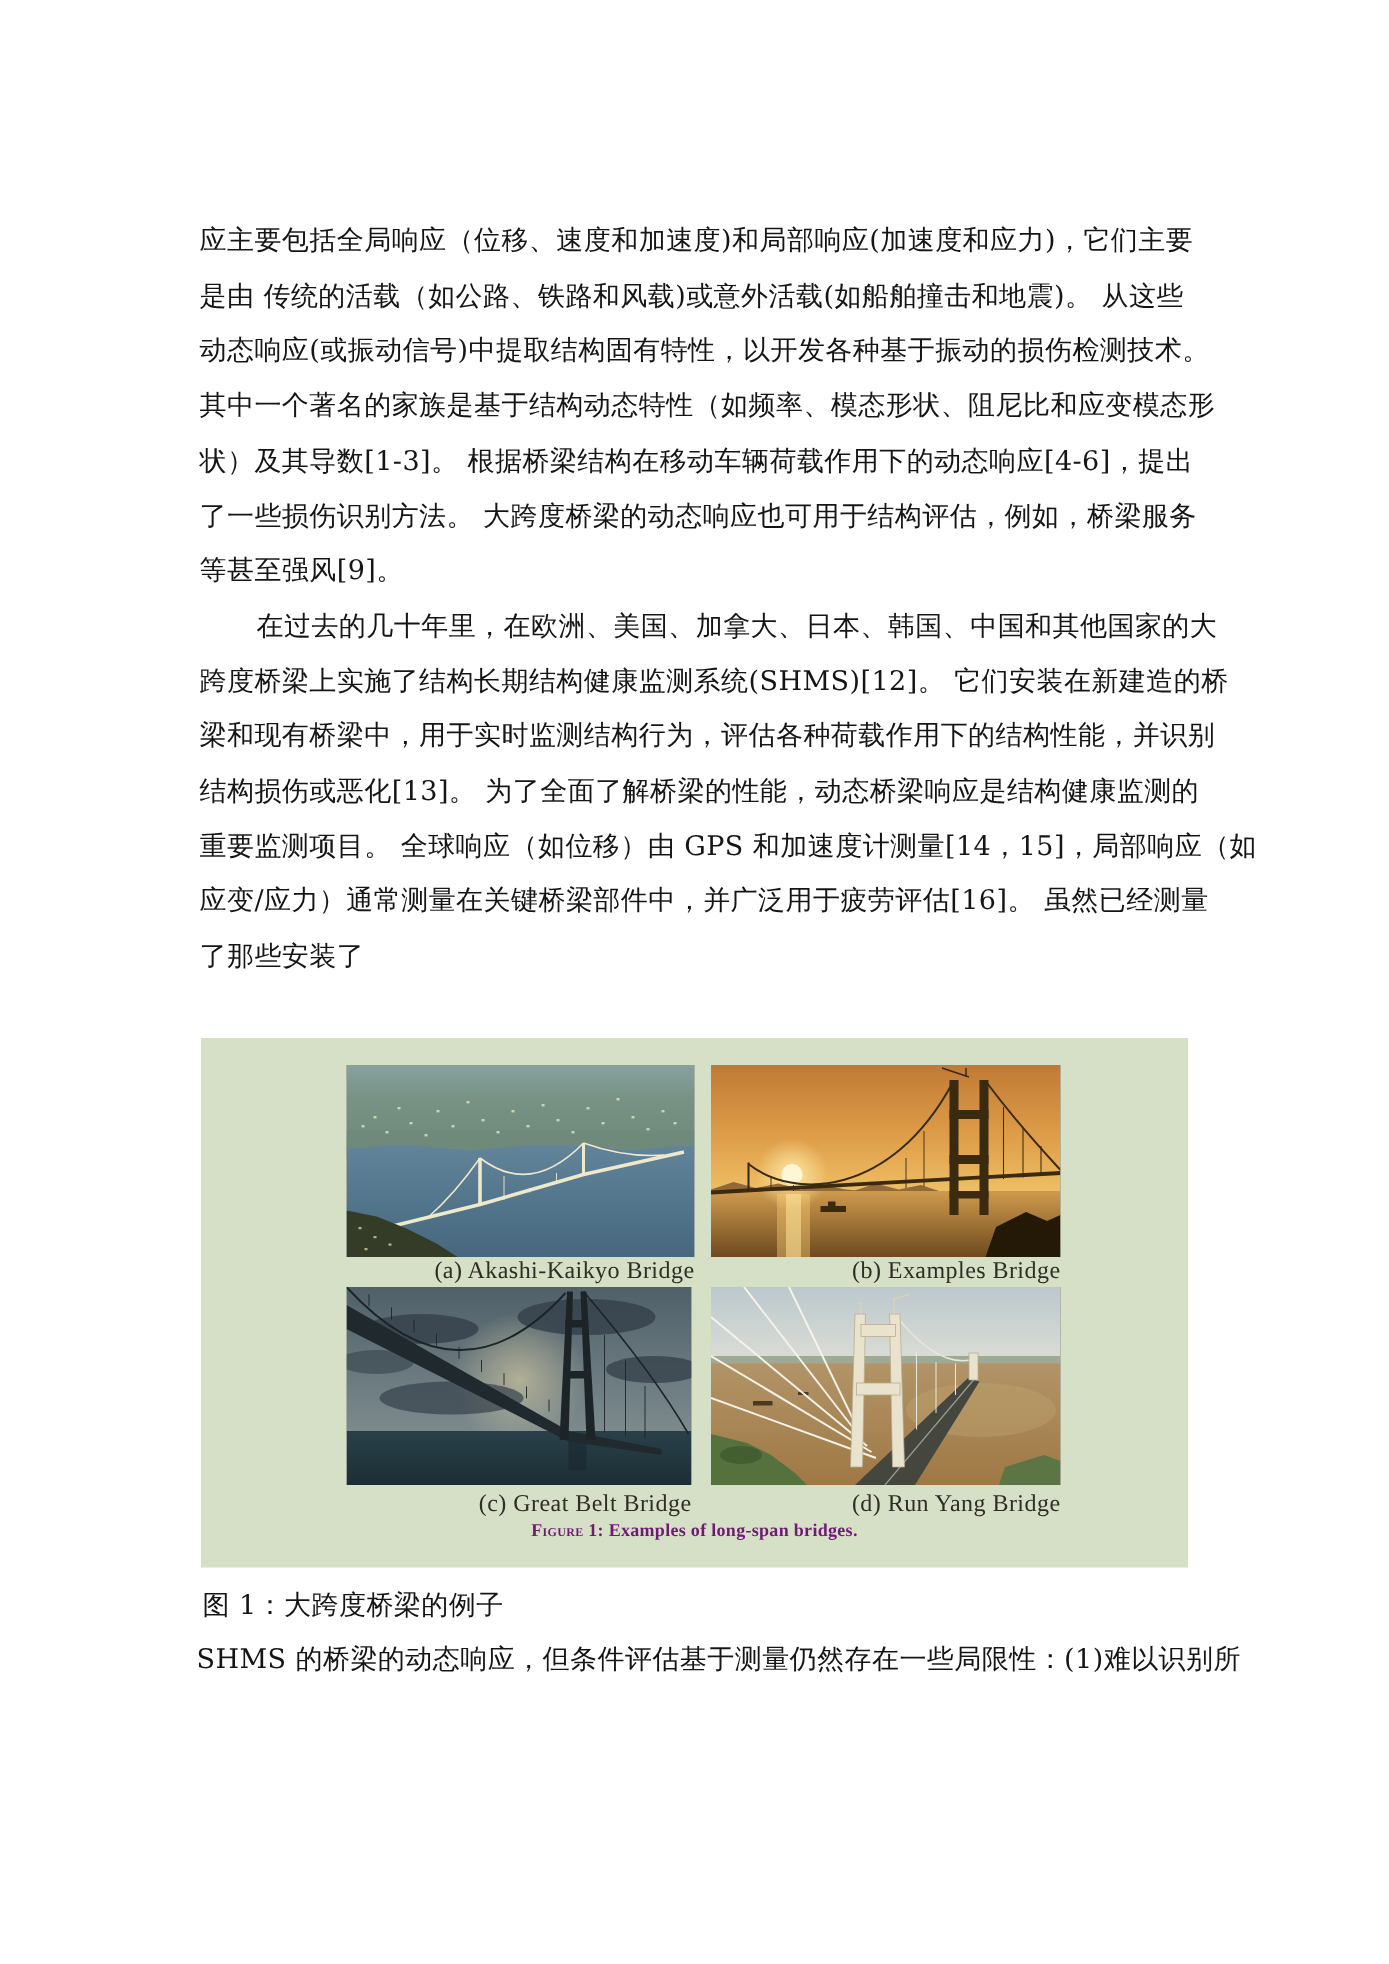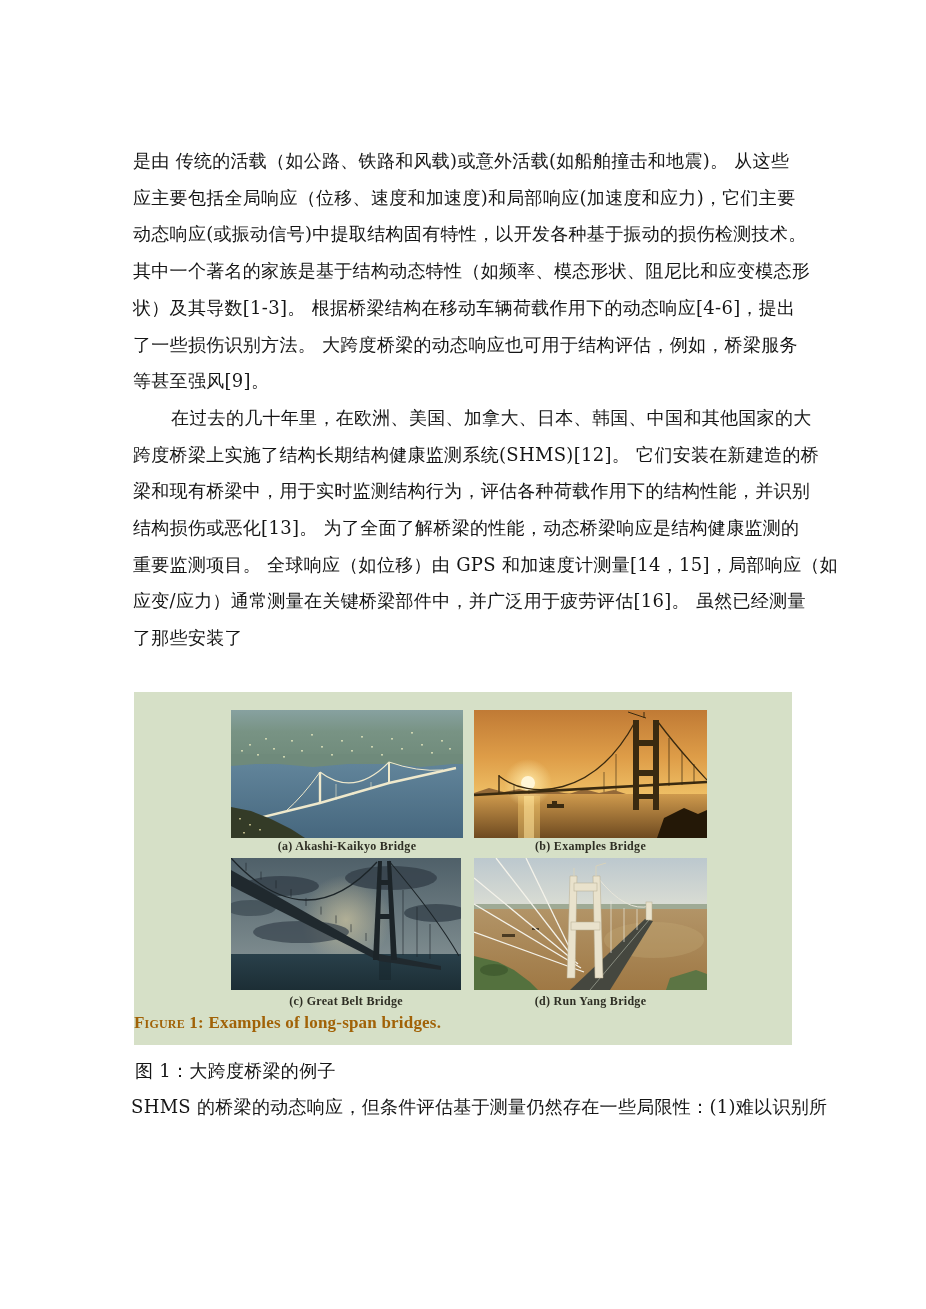--- a/index.html
+++ b/index.html
@@ -25,48 +25,49 @@
     width:658px;height:353px;
     background:#d6e0c7;
   }
   .photo{position:absolute;overflow:hidden;background:#888;}
   .photo svg{display:block;width:100%;height:100%;}
   .photo-a{left:97px;top:18px;width:232px;height:128px;}
   .photo-b{left:340px;top:18px;width:233px;height:128px;}
   .photo-c{left:97px;top:166px;width:230px;height:132px;}
   .photo-d{left:340px;top:166px;width:233px;height:132px;}
   .photo-caption{
-    position:absolute;text-align:center;
+    position:absolute;text-align:right;
     font-family:"Liberation Serif","DejaVu Serif",serif;
-    font-size:12px;font-weight:700;color:#2e2e24;
+    font-size:16px;font-weight:400;color:#2e2e24;
     letter-spacing:0.3px;
   }
   .cap-a{left:97px;top:147px;width:232px;}
   .cap-b{left:340px;top:147px;width:233px;}
   .cap-c{left:97px;top:302px;width:230px;}
   .cap-d{left:340px;top:302px;width:233px;}
   .fig-caption{
     position:absolute;left:0;top:321px;width:100%;
+    text-align:center;
     font-family:"Liberation Serif","DejaVu Serif",serif;
-    font-size:17px;font-weight:600;color:#a16207;
+    font-size:12px;font-weight:600;color:#701a75;
     letter-spacing:0.2px;
   }
   .fig-caption .sc{font-variant:small-caps;}
   
   .cn-fig-caption{position:absolute;left:135px;top:1053px;}
   .para3{left:131px;top:1089px;width:745px;}
 </style>
 </head>
 <body>
 
 <div class="page">
 
   <div class="text-block" style="left:133px;top:143px;width:700px;">
+    <div class="line">应主要包括全局响应（位移、速度和加速度)和局部响应(加速度和应力)，它们主要</div>
     <div class="line">是由 传统的活载（如公路、铁路和风载)或意外活载(如船舶撞击和地震)。 从这些</div>
-    <div class="line">应主要包括全局响应（位移、速度和加速度)和局部响应(加速度和应力)，它们主要</div>
     <div class="line">动态响应(或振动信号)中提取结构固有特性，以开发各种基于振动的损伤检测技术。</div>
     <div class="line">其中一个著名的家族是基于结构动态特性（如频率、模态形状、阻尼比和应变模态形</div>
     <div class="line">状）及其导数[1-3]。 根据桥梁结构在移动车辆荷载作用下的动态响应[4-6]，提出</div>
     <div class="line">了一些损伤识别方法。 大跨度桥梁的动态响应也可用于结构评估，例如，桥梁服务</div>
     <div class="line">等甚至强风[9]。</div>
     <div class="line indent">在过去的几十年里，在欧洲、美国、加拿大、日本、韩国、中国和其他国家的大</div>
     <div class="line">跨度桥梁上实施了结构长期结构健康监测系统(SHMS)[12]。 它们安装在新建造的桥</div>
     <div class="line">梁和现有桥梁中，用于实时监测结构行为，评估各种荷载作用下的结构性能，并识别</div>
     <div class="line">结构损伤或恶化[13]。 为了全面了解桥梁的性能，动态桥梁响应是结构健康监测的</div>
     <div class="line">重要监测项目。 全球响应（如位移）由 GPS 和加速度计测量[14，15]，局部响应（如</div>

